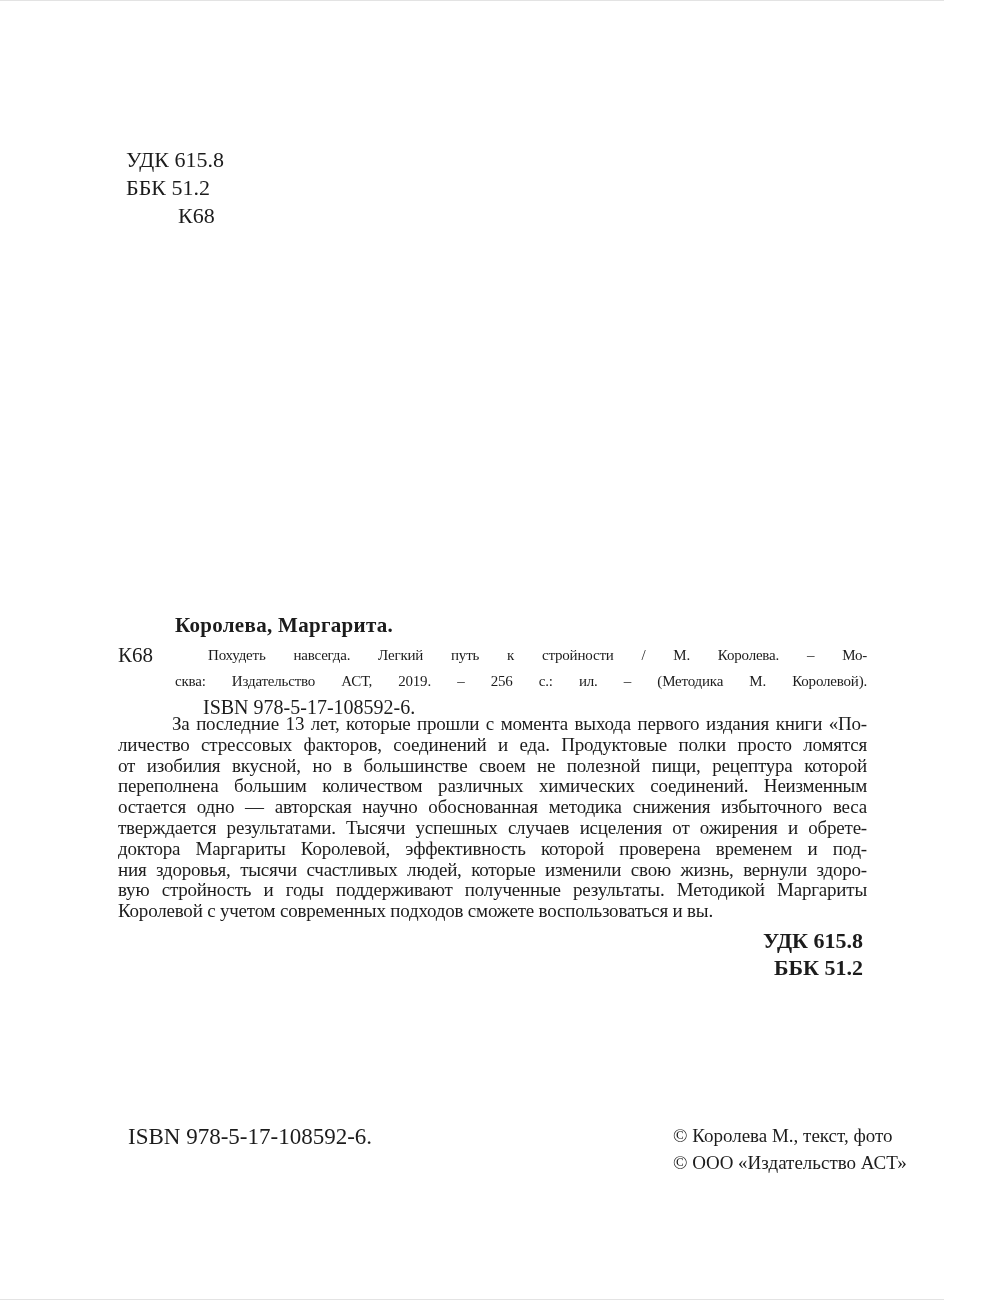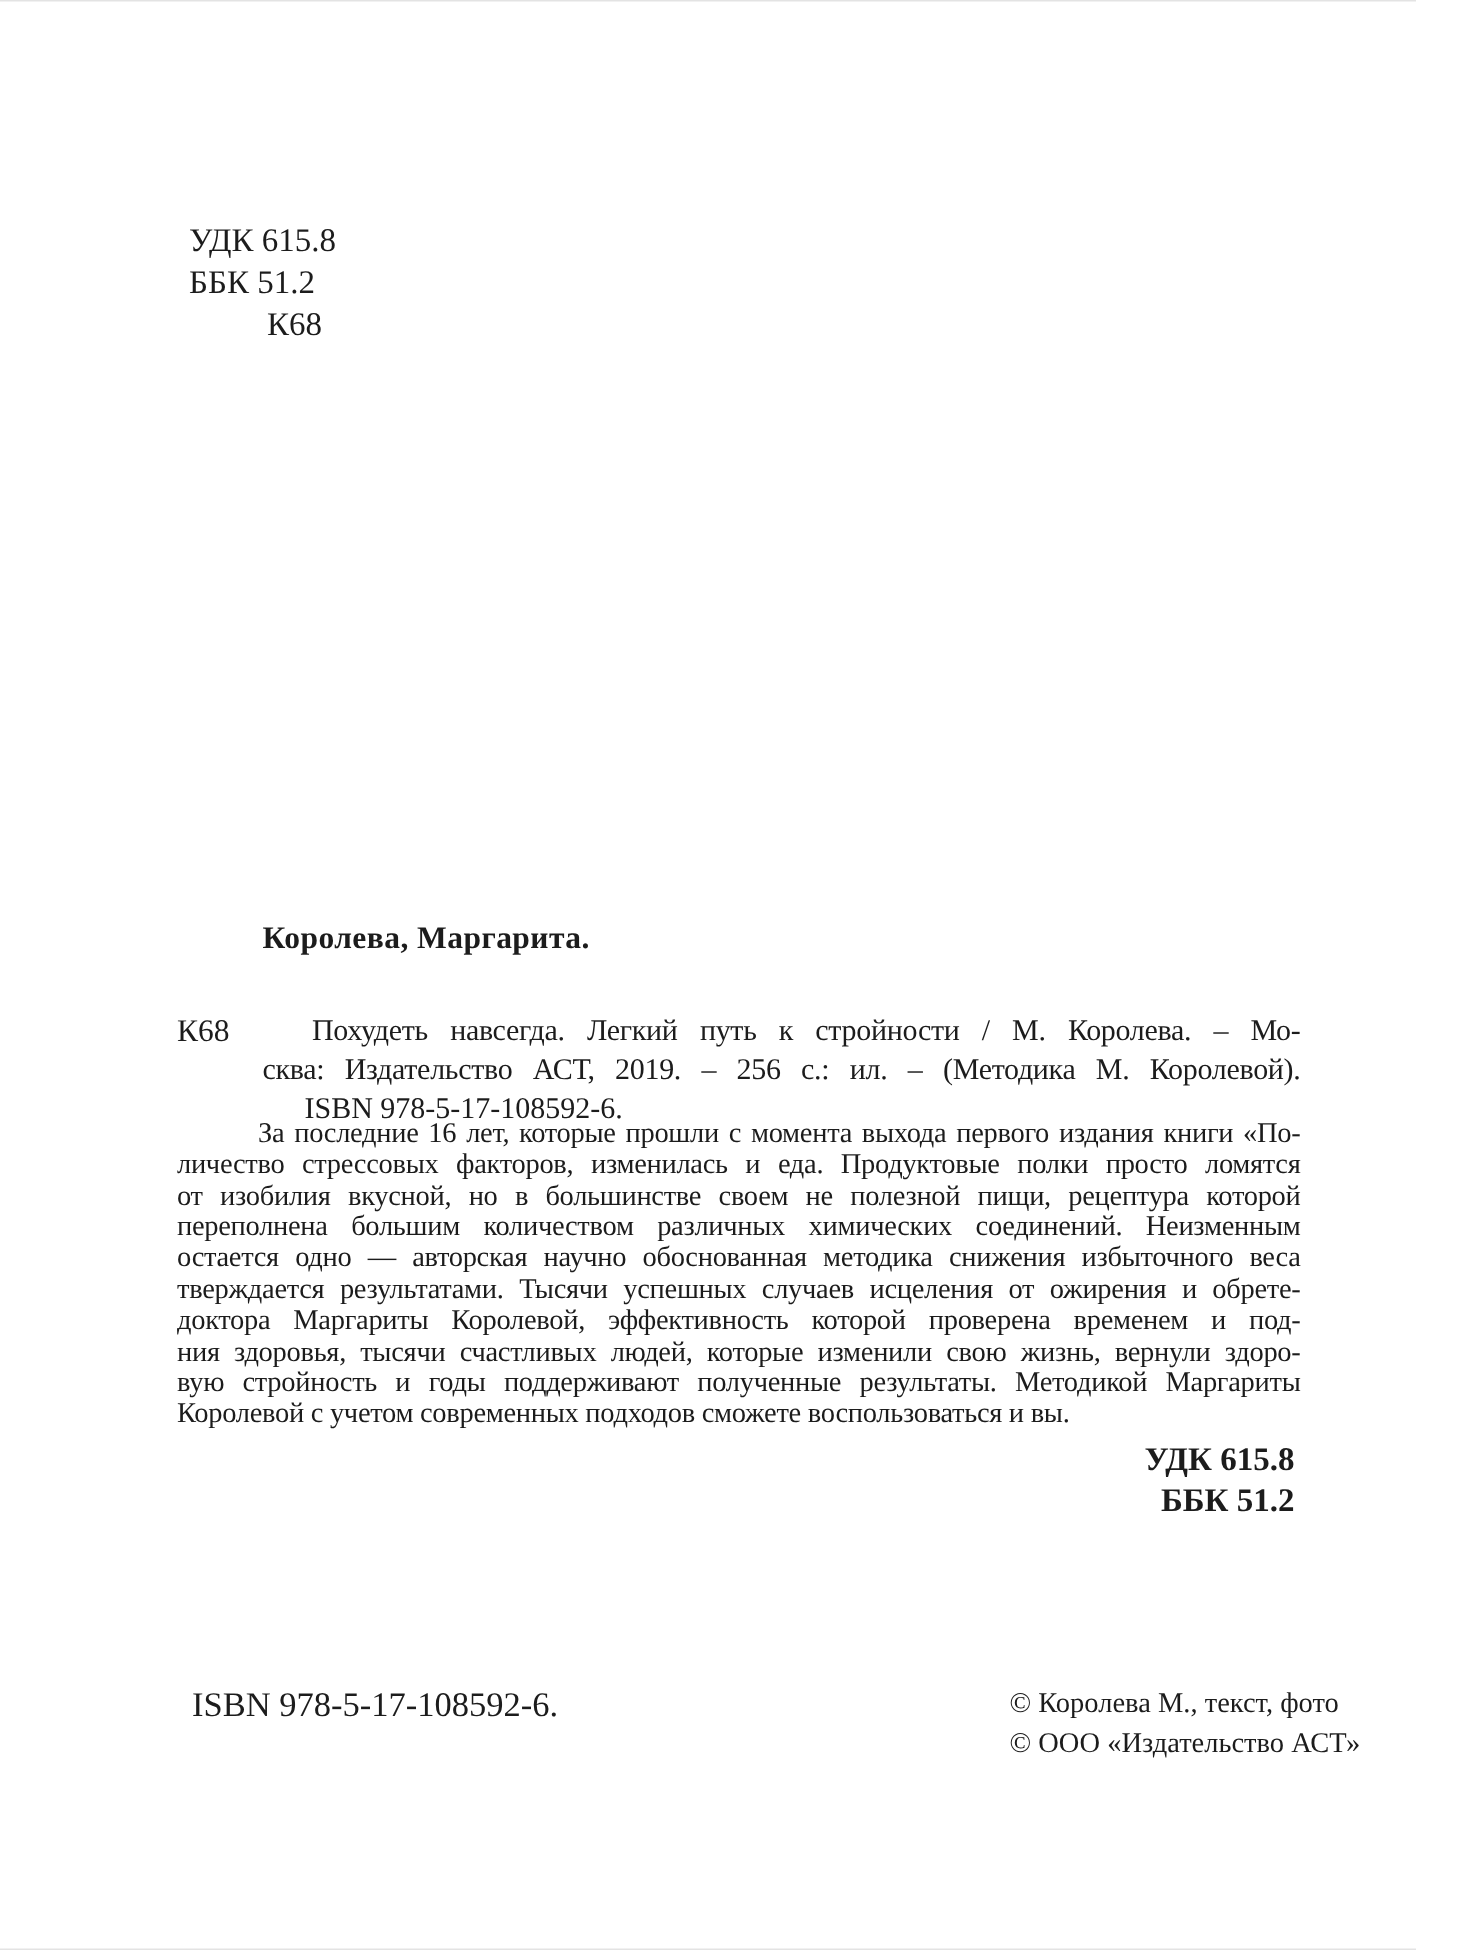--- a/index.html
+++ b/index.html
@@ -51,24 +51,23 @@
   .hang {
     position: absolute;
     left: 0;
     top: 0;
     font-size: 21px;
     line-height: 26px;
   }
   .desc {
     margin-left: 57px;
     width: 692px;
-    font-size: 20px;
+    font-size: 15px;
     line-height: 26px;
     letter-spacing: -0.2px;
-    margin-top: 32px;
   }
   .desc > div { text-align: justify; text-align-last: justify; }
   .desc > div:first-child { text-indent: 33px; }
   .isbn-line {
     margin-left: 85px;
     font-size: 20px;
     line-height: 26px;
   }
   .annotation {
     margin-top: -6px;
@@ -119,22 +118,22 @@
   <div class="card">
     <div class="heading">Королева, Маргарита.</div>
     <div class="desc-row">
       <div class="hang">К68</div>
       <div class="desc">
           <div>Похудеть навсегда. Легкий путь к стройности / М. Королева. – Мо-</div>
           <div>сква: Издательство АСТ, 2019. – 256 с.: ил. – (Методика М. Королевой).</div>
         </div>
       <div class="isbn-line">ISBN 978-5-17-108592-6.</div>
       <div class="annotation">
-          <div>За последние 16 лет, которые прошли с момента выхода первого издания книги «По-</div>
-          <div>личество стрессовых факторов, изменилась и еда. Продуктовые полки просто ломятся</div>
+          <div>За последние 13 лет, которые прошли с момента выхода первого издания книги «По-</div>
+          <div>личество стрессовых факторов, соединений и еда. Продуктовые полки просто ломятся</div>
           <div>от изобилия вкусной, но в большинстве своем не полезной пищи, рецептура которой</div>
           <div>переполнена большим количеством различных химических соединений. Неизменным</div>
           <div>остается одно — авторская научно обоснованная методика снижения избыточного веса</div>
           <div>тверждается результатами. Тысячи успешных случаев исцеления от ожирения и обрете-</div>
           <div>доктора Маргариты Королевой, эффективность которой проверена временем и под-</div>
           <div>ния здоровья, тысячи счастливых людей, которые изменили свою жизнь, вернули здоро-</div>
           <div>вую стройность и годы поддерживают полученные результаты. Методикой Маргариты</div>
           <div>Королевой с учетом современных подходов сможете воспользоваться и вы.</div>
         </div>
       <div class="udk-right">

